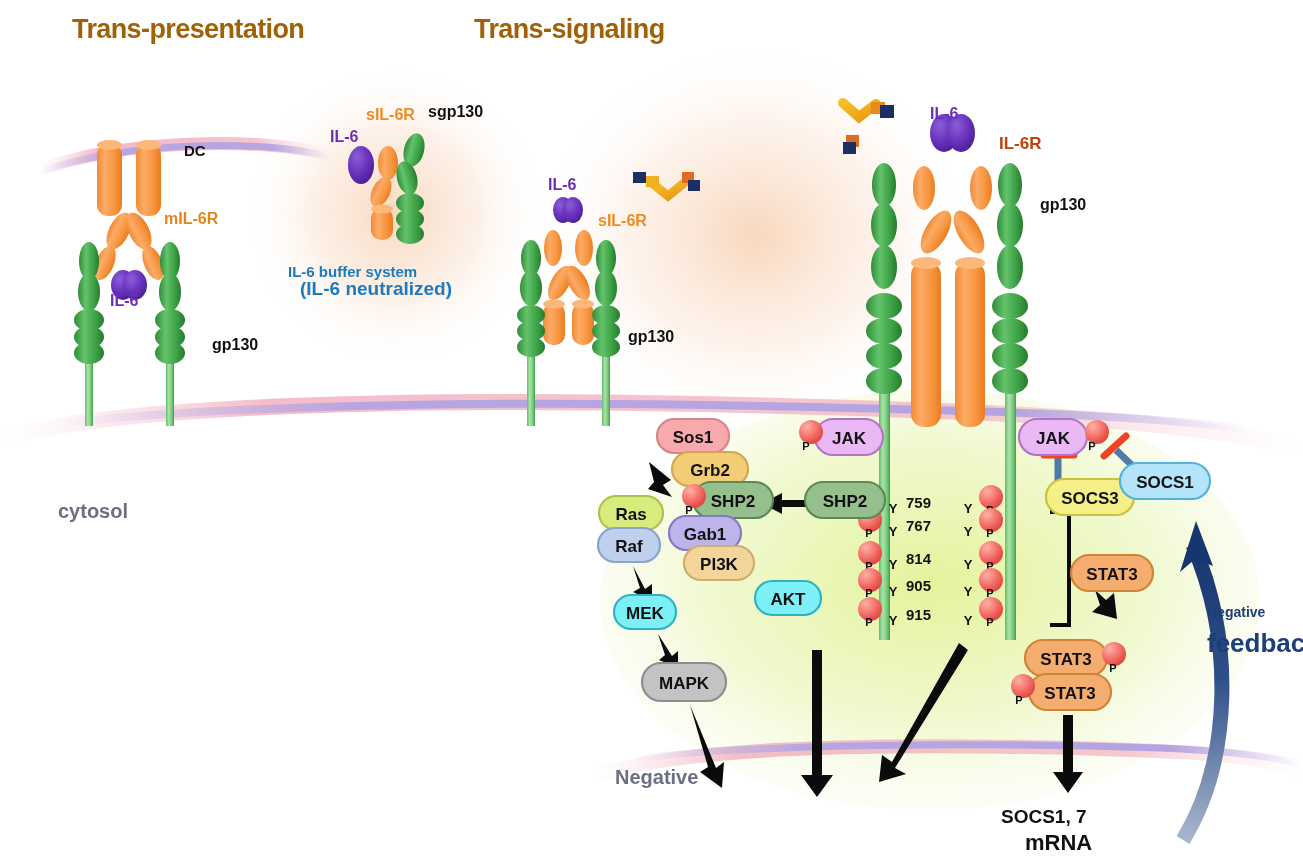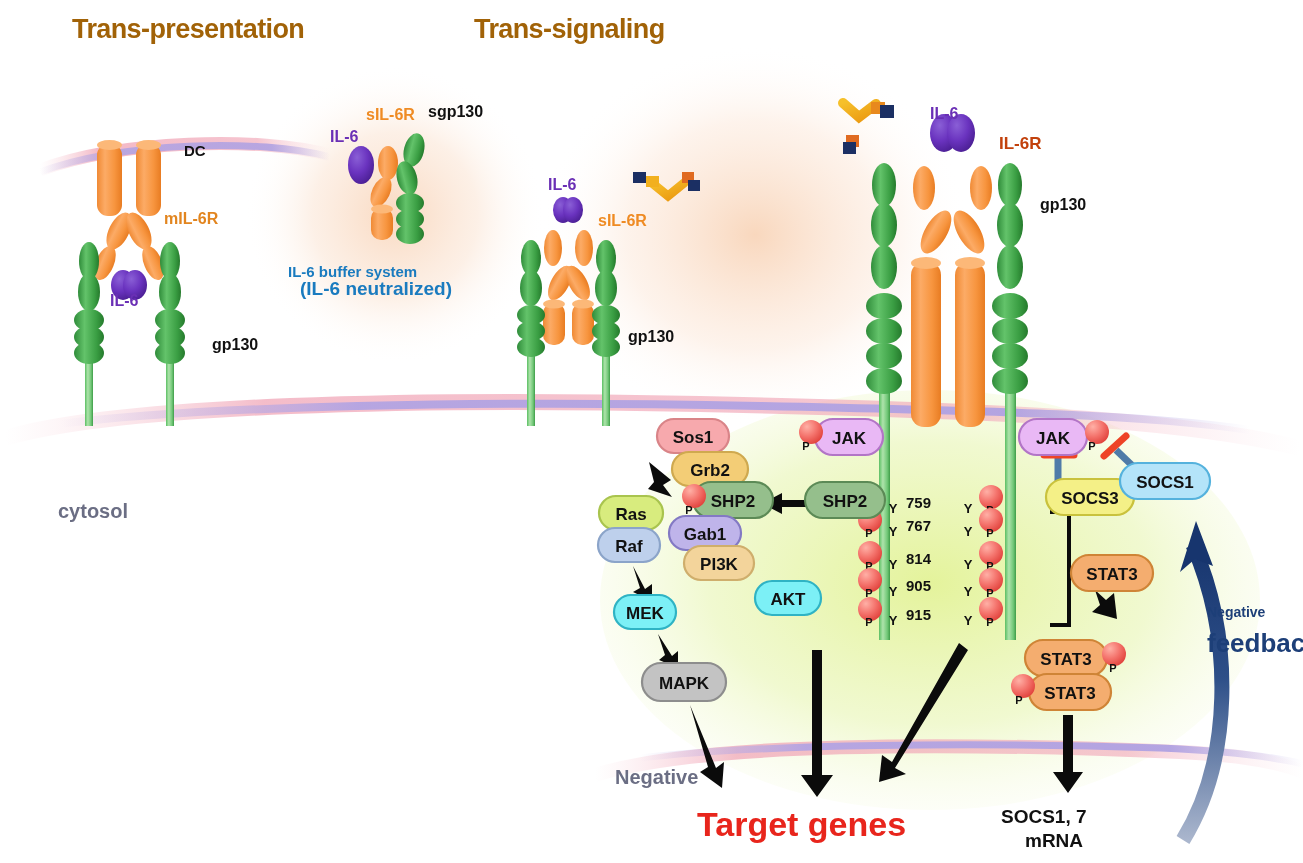--- a/index.html
+++ b/index.html
@@ -491,20 +491,19 @@
 <div class="lbl" style="left:628px;top:328px;font-size:16px;color:#111;">gp130</div>
 
 
 <div class="lbl" style="left:930px;top:105px;font-size:16px;color:#6a2fb5;">IL-6</div>
 <div class="lbl" style="left:999px;top:134px;font-size:17px;color:#c2410c;">IL-6R</div>
 <div class="lbl" style="left:1040px;top:196px;font-size:16px;color:#111;">gp130</div>
 
 <div class="lbl" style="left:58px;top:500px;font-size:20px;color:#6b6e84;">cytosol</div>
 <div class="lbl" style="left:615px;top:766px;font-size:20px;color:#6b6e84;">Negative</div>
 
-<div class="lbl" style="left:697px;top:805px;font-size:34px;color:#e8251c;">Target genes</div>
 <div class="lbl" style="left:1001px;top:806px;font-size:19px;color:#111;">SOCS1, 7</div>
-<div class="lbl" style="left:1025px;top:830px;font-size:19px;color:#111;">mRNA</div>
+<div class="lbl" style="left:1025px;top:830px;font-size:22px;color:#111;">mRNA</div>
 
 <div class="lbl" style="left:1207px;top:604px;font-size:14px;color:#1d3f78;">Negative</div>
 <div class="lbl" style="left:1207px;top:628px;font-size:26px;color:#1d3f78;">feedback</div>
 
 </div>
 
 </body></html>

